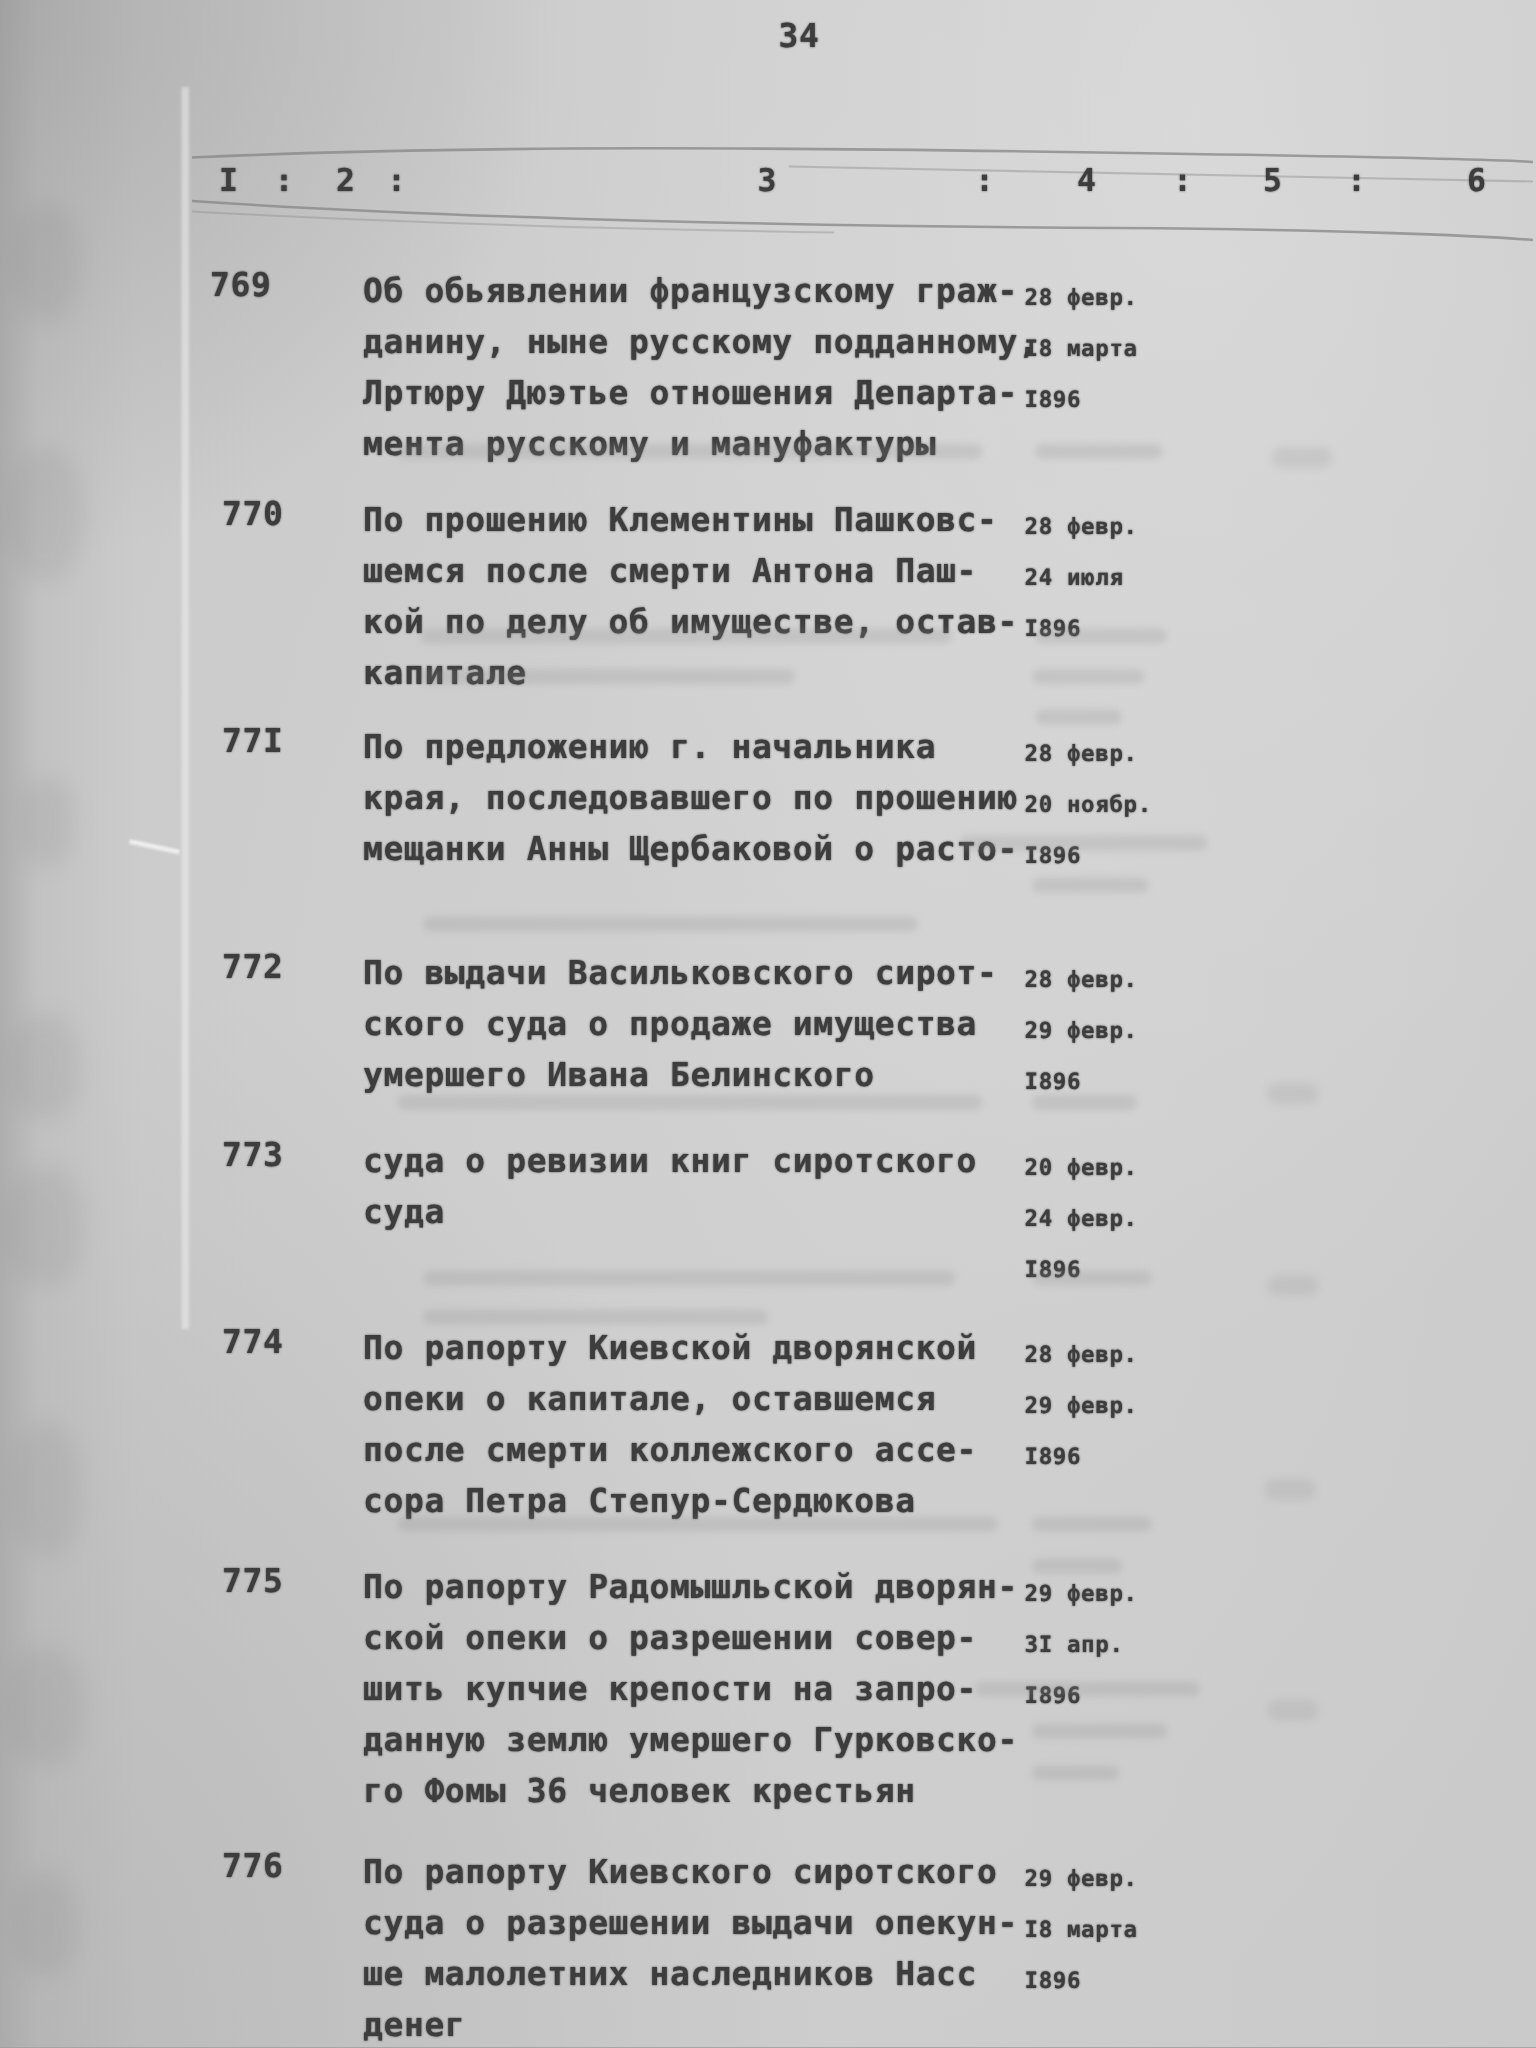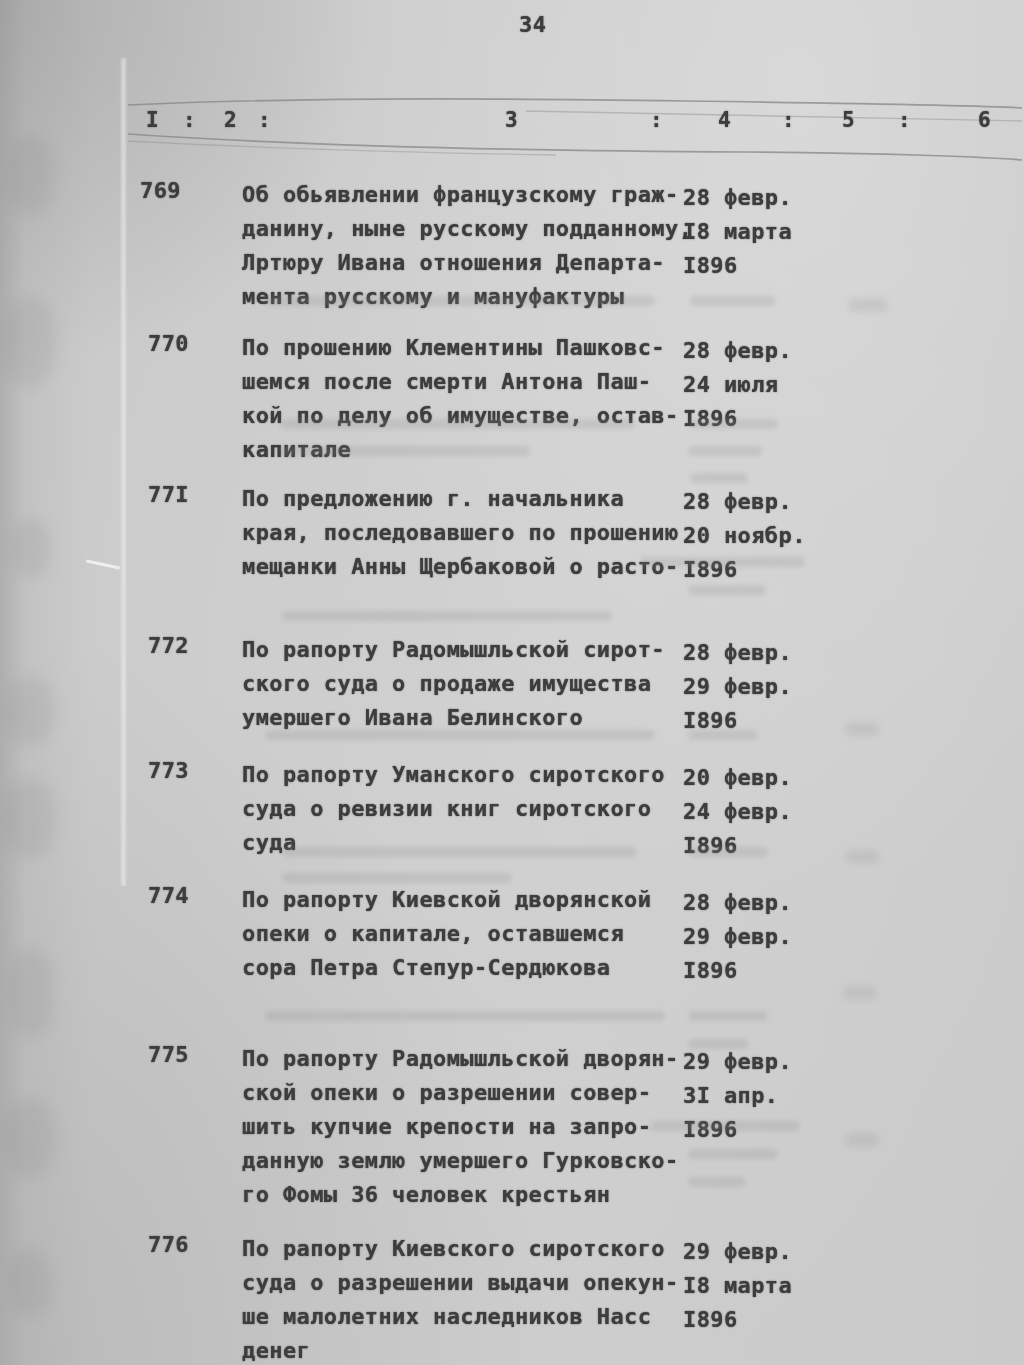--- a/index.html
+++ b/index.html
@@ -21,21 +21,21 @@
     white-space:nowrap;
   }
   .page-num{position:absolute;left:519px;top:12px;font-size:22px;}
   .hc{position:absolute;top:108px;font-size:21px;}
   .ruling{position:absolute;left:126px;top:90px;}
   .entry{position:absolute;left:0;width:1024px;}
   .num{position:absolute;left:148px;top:0;font-size:22px;}
   .lines{position:absolute;left:242px;top:0;}
   .ln{height:34px;line-height:34px;font-size:22px;}
   .dates{position:absolute;left:683px;top:3px;}
-  .dt{height:34px;line-height:34px;font-size:22px;}
+  .dt{height:34px;line-height:34px;font-size:15px;}
   .smudge{position:absolute;height:10px;border-radius:5px;background:#8a8a8a;opacity:.22;filter:blur(2.5px);}
   .numghost{position:absolute;height:14px;border-radius:6px;background:#868686;opacity:.17;filter:blur(3px);}
   .blob{position:absolute;background:#737373;border-radius:45%;filter:blur(7px);opacity:.13;}
   .sliver{position:absolute;left:121px;top:58px;width:5px;height:828px;background:rgba(242,242,242,.5);filter:blur(1px);}
   .crease{position:absolute;left:86px;top:563px;width:34px;height:3px;background:rgba(246,246,246,.85);transform:rotate(12deg);filter:blur(.6px);}
 </style>
 </head>
 <body>
 
 <div class="page">
@@ -59,21 +59,21 @@
   <div class="typed hc" style="left:782px">:</div>
   <div class="typed hc" style="left:842px">5</div>
   <div class="typed hc" style="left:898px">:</div>
   <div class="typed hc" style="left:978px">6</div>
 
   <div class="entry" style="top:178px">
     <div class="typed num" style="left:140px">769</div>
     <div class="lines">
       <div class="typed ln">Об обьявлении французскому граж-</div>
       <div class="typed ln">данину, ныне русскому подданному,</div>
-      <div class="typed ln">Лртюру Ивана отношения Департа-</div>
+      <div class="typed ln">Лртюру Дюэтье отношения Департа-</div>
       <div class="typed ln">мента русскому и мануфактуры</div>
     </div>
     <div class="dates">
       <div class="typed dt">28 февр.</div>
       <div class="typed dt">I8 марта</div>
       <div class="typed dt">I896</div>
     </div>
   </div>
 
   <div class="entry" style="top:331px">
@@ -101,50 +101,50 @@
     <div class="dates">
       <div class="typed dt">28 февр.</div>
       <div class="typed dt">20 ноябр.</div>
       <div class="typed dt">I896</div>
     </div>
   </div>
 
   <div class="entry" style="top:633px">
     <div class="typed num">772</div>
     <div class="lines">
-      <div class="typed ln">По рапорту Радомышльской сирот-</div>
+      <div class="typed ln">По выдачи Васильковского сирот-</div>
       <div class="typed ln">ского суда о продаже имущества</div>
       <div class="typed ln">умершего Ивана Белинского</div>
     </div>
     <div class="dates">
       <div class="typed dt">28 февр.</div>
       <div class="typed dt">29 февр.</div>
       <div class="typed dt">I896</div>
     </div>
   </div>
 
   <div class="entry" style="top:758px">
     <div class="typed num">773</div>
     <div class="lines">
-      <div class="typed ln">По рапорту Уманского сиротского</div>
       <div class="typed ln">суда о ревизии книг сиротского</div>
       <div class="typed ln">суда</div>
     </div>
     <div class="dates">
       <div class="typed dt">20 февр.</div>
       <div class="typed dt">24 февр.</div>
       <div class="typed dt">I896</div>
     </div>
   </div>
 
   <div class="entry" style="top:883px">
     <div class="typed num">774</div>
     <div class="lines">
       <div class="typed ln">По рапорту Киевской дворянской</div>
       <div class="typed ln">опеки о капитале, оставшемся</div>
+      <div class="typed ln">после смерти коллежского ассе-</div>
       <div class="typed ln">сора Петра Степур-Сердюкова</div>
     </div>
     <div class="dates">
       <div class="typed dt">28 февр.</div>
       <div class="typed dt">29 февр.</div>
       <div class="typed dt">I896</div>
     </div>
   </div>
 
   <div class="entry" style="top:1042px">

